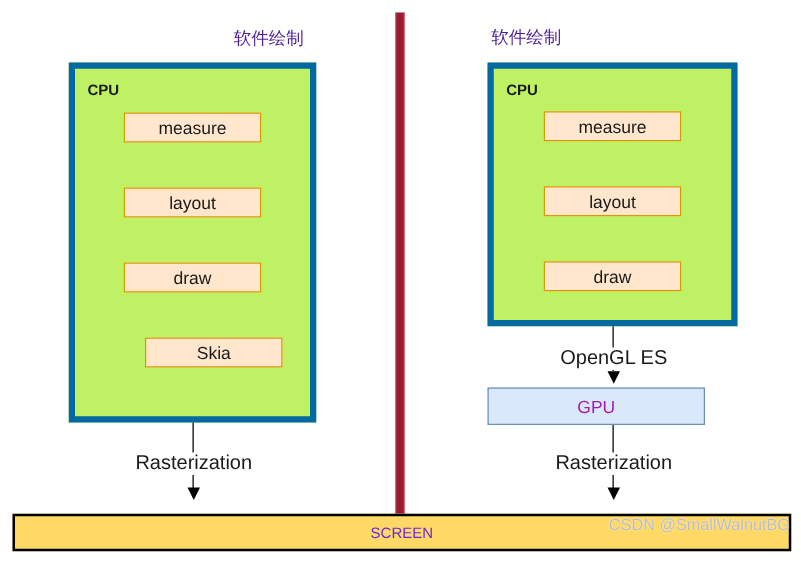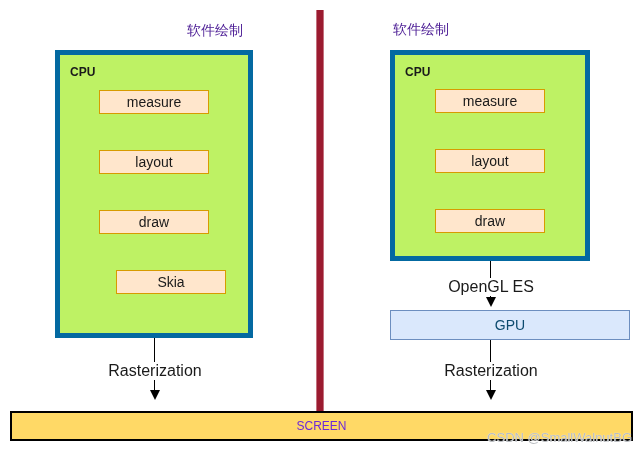--- a/index.html
+++ b/index.html
@@ -8,38 +8,38 @@
 
   .col-title{position:absolute;font-size:14px;color:#4c1d95;white-space:nowrap;}
 
   .cpu-box{position:absolute;background:#bef264;border:5px solid #0369a1;box-sizing:border-box;}
   .cpu-label{position:absolute;left:10px;top:10px;font-size:12px;font-weight:bold;color:#1a1a1a;}
 
   .stage-box{position:absolute;width:110px;height:24px;background:#ffe6cc;border:1px solid #d79b00;
              box-sizing:border-box;display:flex;align-items:center;justify-content:center;
              font-size:14px;color:#1a1a1a;}
 
-  .gpu-box{position:absolute;left:390px;top:310px;width:240px;height:30px;background:#dae8fc;
+  .gpu-box{position:absolute;left:390px;top:310px;width:174px;height:30px;background:#dae8fc;
            border:1px solid #6c8ebf;box-sizing:border-box;display:flex;align-items:center;
-           justify-content:center;font-size:14px;color:#0c4a6e;}
+           justify-content:center;font-size:14px;color:#a21caf;}
 
   .screen-bar{position:absolute;left:10px;top:411px;width:623px;height:30px;background:#ffd966;
               border:2px solid #000;box-sizing:border-box;display:flex;align-items:center;
               justify-content:center;font-size:12px;color:#6d28d9;}
 
   .divider{position:absolute;left:316px;top:10px;width:8px;height:401px;background:#9b1b30;
            border-left:1px solid #c4717e;border-right:1px solid #c4717e;box-sizing:border-box;}
 
   .vline{position:absolute;width:1px;background:#000;}
   .arrowhead{position:absolute;width:0;height:0;border-left:5px solid transparent;
              border-right:5px solid transparent;border-top:10px solid #000;}
   .flow-label{position:absolute;transform:translateX(-50%);background:#fff;padding:0 3px;
               font-size:16px;color:#1a1a1a;white-space:nowrap;}
 
-  .watermark{position:absolute;right:9px;top:430px;font-size:13px;color:#b9bcc0;
+  .watermark{position:absolute;right:9px;top:412px;font-size:13px;color:#b9bcc0;
              text-shadow:0 0 1px #ffffff;white-space:nowrap;}
 </style>
 </head>
 <body>
 
 <div class="canvas">
 
   <div class="divider"></div>
 
   <div class="col-title" style="left:187px;top:22px;">软件绘制</div>

